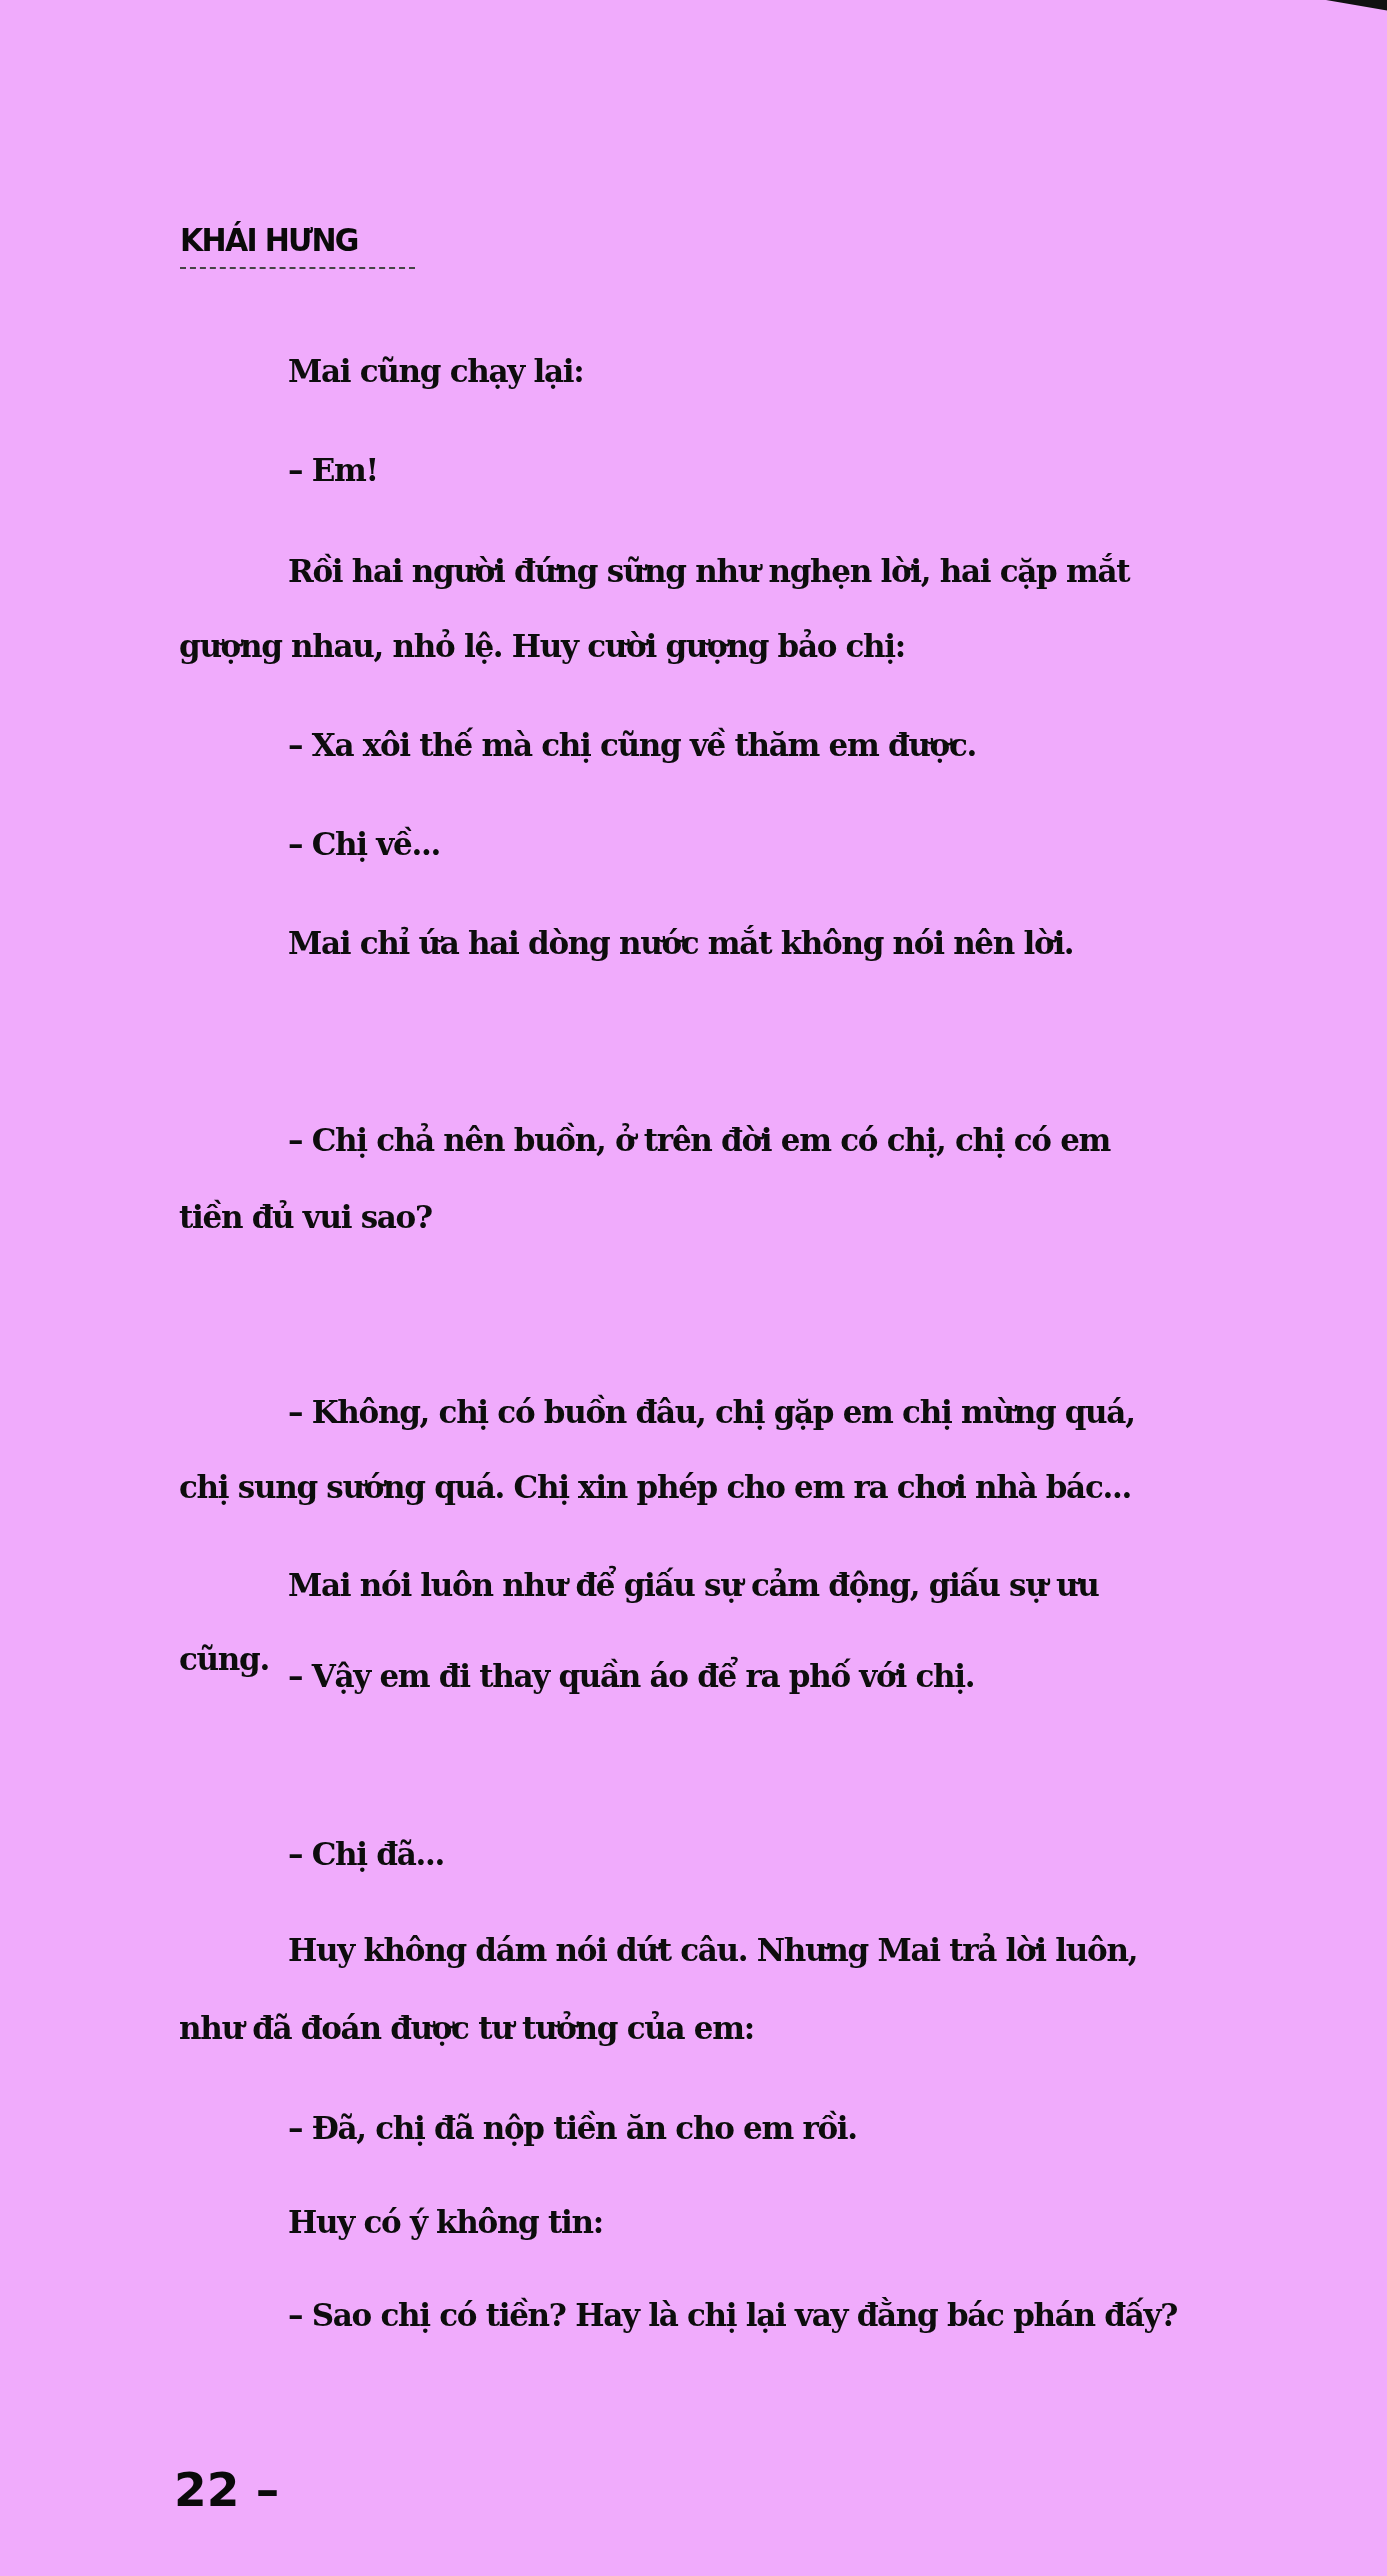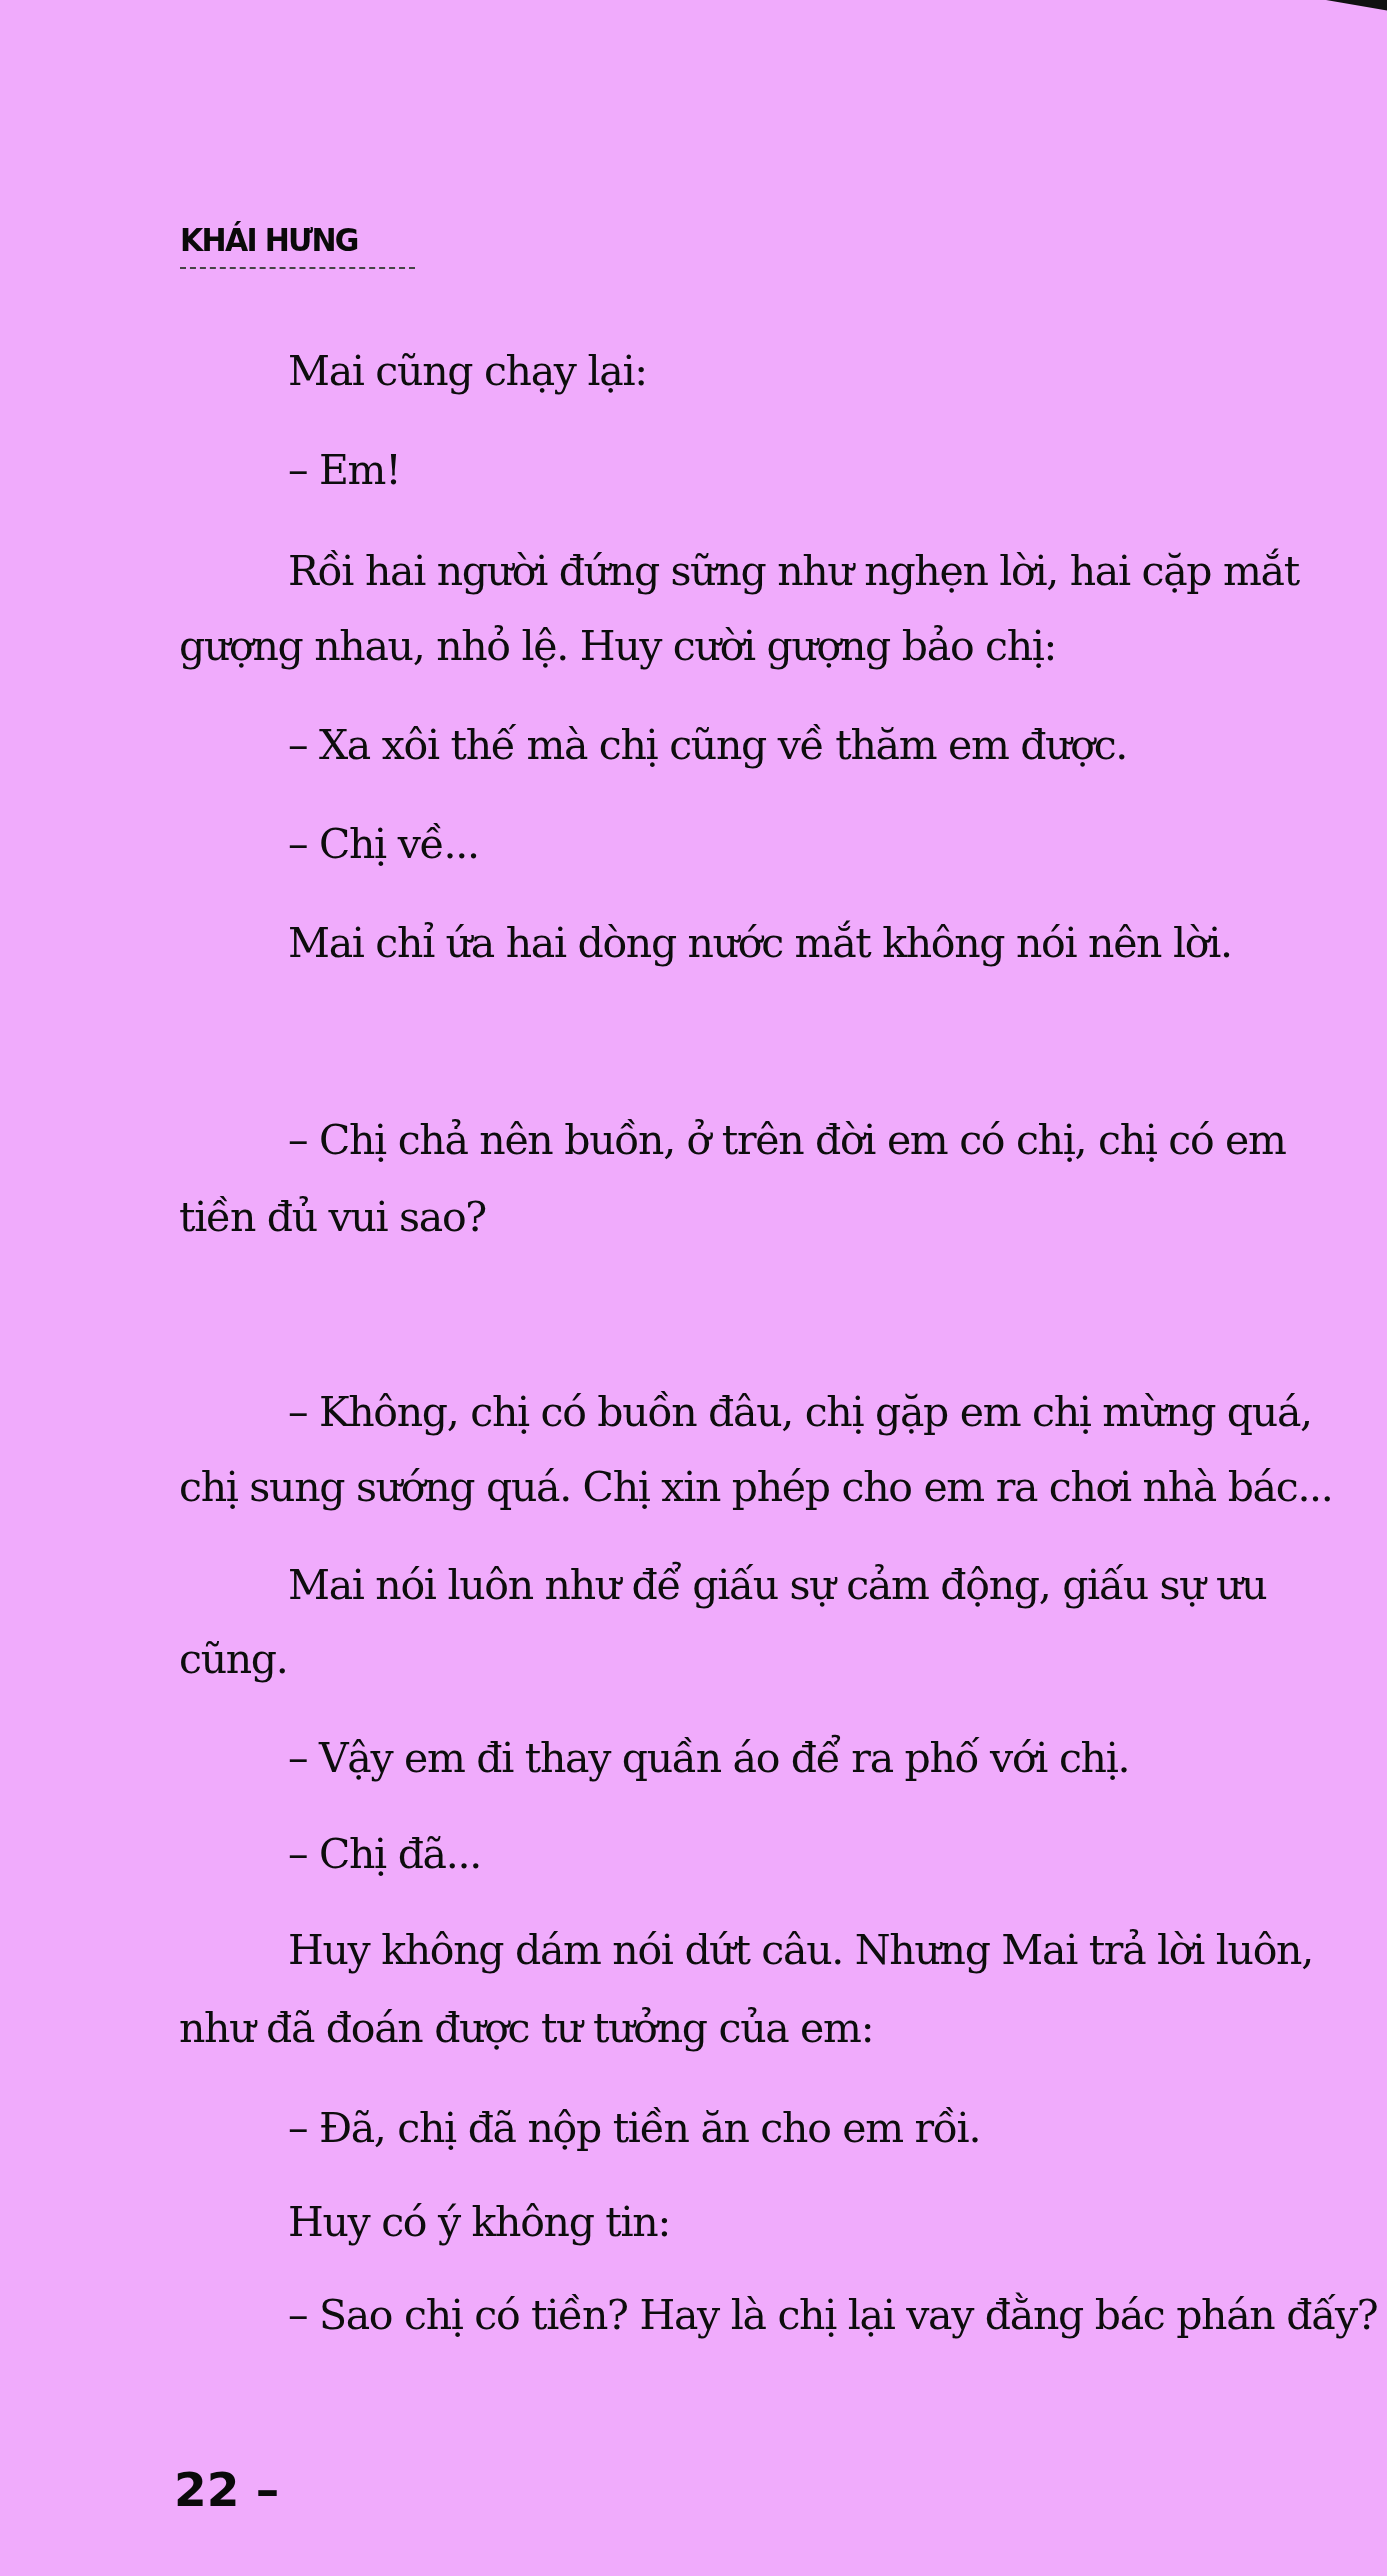--- a/index.html
+++ b/index.html
@@ -5,22 +5,22 @@
   html, body { margin: 0; padding: 0; background: #ffffff; }
   body { width: 1387px; height: 2576px; position: relative; overflow: hidden; }
   .page { position: absolute; left: 0; top: 0; width: 1387px; height: 2576px; background: #f0abfc; }
   .scan-edge { position: absolute; right: 0; top: 0; width: 61px; height: 10.5px;
                background: #111; clip-path: polygon(0 0, 100% 0, 100% 100%); }
   .running-head { position: absolute; left: 180px; top: 222px; font-family: "DejaVu Sans", sans-serif;
                   font-weight: bold; font-size: 30px; letter-spacing: -1.7px; color: #0a0a0a;
                   transform: scaleY(1.05); }
   .head-rule { position: absolute; left: 180px; top: 267px; width: 235px; height: 0;
                border-top: 2.6px dashed #444; }
-  .line { position: absolute; font-family: "DejaVu Serif", serif; font-weight: normal;
-          font-size: 41px; line-height: 52px; color: #0d0d0d; white-space: nowrap;
+  .line { position: absolute; font-family: "DejaVu Serif", serif; font-weight: bold;
+          font-size: 31px; line-height: 52px; color: #0d0d0d; white-space: nowrap;
           letter-spacing: -1.3px; }
   .indent { left: 288px; }
   .flush { left: 179px; }
   .page-num { position: absolute; left: 174px; top: 2462px; font-family: "DejaVu Sans", sans-serif;
               font-weight: bold; font-size: 47px; color: #0a0a0a; }
 </style>
 </head>
 <body>
 
 <div class="page">
@@ -35,21 +35,21 @@
   <div class="line flush" style="top:620px">gượng nhau, nhỏ lệ. Huy cười gượng bảo chị:</div>
   <div class="line indent" style="top:719px">– Xa xôi thế mà chị cũng về thăm em được.</div>
   <div class="line indent" style="top:818px">– Chị về...</div>
   <div class="line indent" style="top:917px">Mai chỉ ứa hai dòng nước mắt không nói nên lời.</div>
   <div class="line indent" style="top:1114px">– Chị chả nên buồn, ở trên đời em có chị, chị có em</div>
   <div class="line flush" style="top:1191px">tiền đủ vui sao?</div>
   <div class="line indent" style="top:1386px">– Không, chị có buồn đâu, chị gặp em chị mừng quá,</div>
   <div class="line flush" style="top:1461px">chị sung sướng quá. Chị xin phép cho em ra chơi nhà bác...</div>
   <div class="line indent" style="top:1559px">Mai nói luôn như để giấu sự cảm động, giấu sự ưu</div>
   <div class="line flush" style="top:1633px">cũng.</div>
-  <div class="line indent" style="top:1732px">– Vậy em đi thay quần áo để ra phố với chị.</div>
+  <div class="line indent" style="top:1650px">– Vậy em đi thay quần áo để ra phố với chị.</div>
   <div class="line indent" style="top:1828px">– Chị đã...</div>
   <div class="line indent" style="top:1924px">Huy không dám nói dứt câu. Nhưng Mai trả lời luôn,</div>
   <div class="line flush" style="top:2002px">như đã đoán được tư tưởng của em:</div>
   <div class="line indent" style="top:2102px">– Đã, chị đã nộp tiền ăn cho em rồi.</div>
   <div class="line indent" style="top:2196px">Huy có ý không tin:</div>
   <div class="line indent" style="top:2289px">– Sao chị có tiền? Hay là chị lại vay đằng bác phán đấy?</div>
 
   <div class="page-num">22 –</div>
 </div>
 

